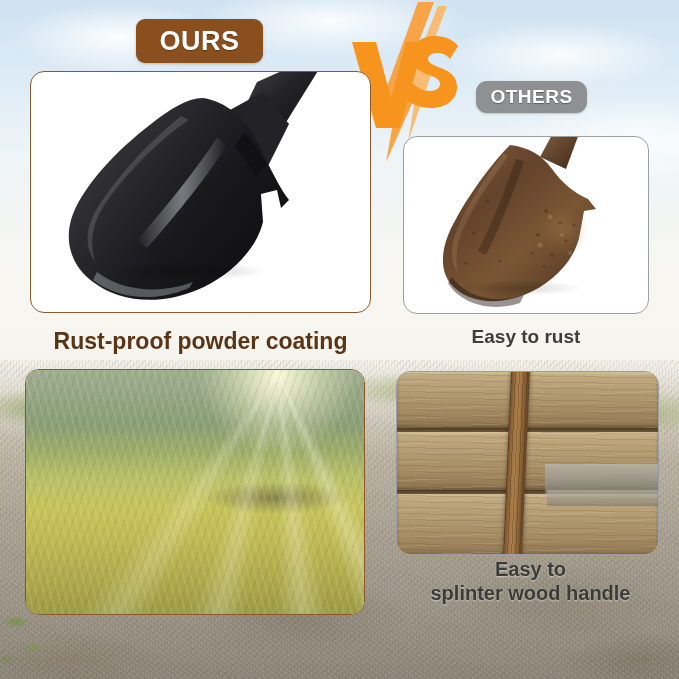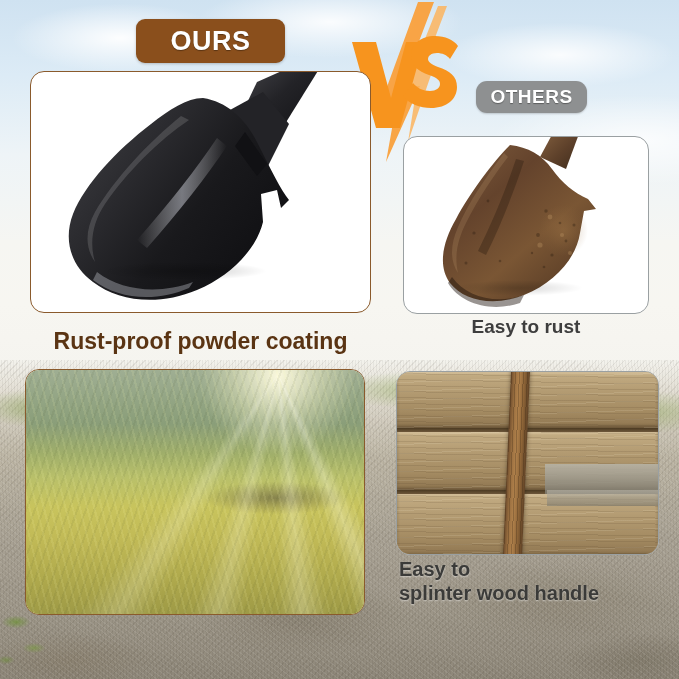--- a/index.html
+++ b/index.html
@@ -67,21 +67,21 @@
   .badge {
     position: absolute;
     display: flex; align-items: center; justify-content: center;
     border-radius: 9px;
     color: #ffffff;
     font-weight: bold;
     letter-spacing: .5px;
     text-shadow: 0 1px 1px rgba(0,0,0,.35);
   }
   #badge-ours {
-    left: 136px; top: 19px; width: 149px; height: 44px;
+    left: 136px; top: 19px; width: 127px; height: 44px;
     background: #8a4f1c;
     font-size: 27px;
     box-shadow: 0 1px 3px rgba(0,0,0,.22);
   }
   #badge-others {
     left: 476px; top: 81px; width: 111px; height: 32px;
     background: #8e9091;
     font-size: 19px;
     border-radius: 11px;
     box-shadow: 0 1px 2px rgba(0,0,0,.18);
@@ -195,31 +195,31 @@
     position: absolute;
     font-weight: bold;
     white-space: pre-line;
     line-height: 1.18;
   }
   #cap-ours-blade {
     left: 30px; top: 328px; width: 341px;
     text-align: center; font-size: 23px; color: #5a3413;
   }
   #cap-others-blade {
-    left: 403px; top: 316px; width: 246px;
+    left: 403px; top: 326px; width: 246px;
     text-align: center; font-size: 19px; color: #3e3e3e;
   }
   #cap-ours-handle {
     left: 25px; top: 623px; width: 340px;
     text-align: center; font-size: 21px; color: #8a5a22;
     text-shadow: 0 1px 2px rgba(255,255,255,.55);
   }
   #cap-others-wood {
     left: 399px; top: 558px; width: 263px;
-    text-align: left; font-size: 20px; color: #3b3b39;
+    text-align: center; font-size: 20px; color: #3b3b39;
     text-shadow: 0 1px 2px rgba(255,255,255,.5);
   }
 </style>
 </head>
 <body>
 
 <div id="stage">
 
   <div class="bg-sky"></div>
   <div class="bg-mid"></div>

